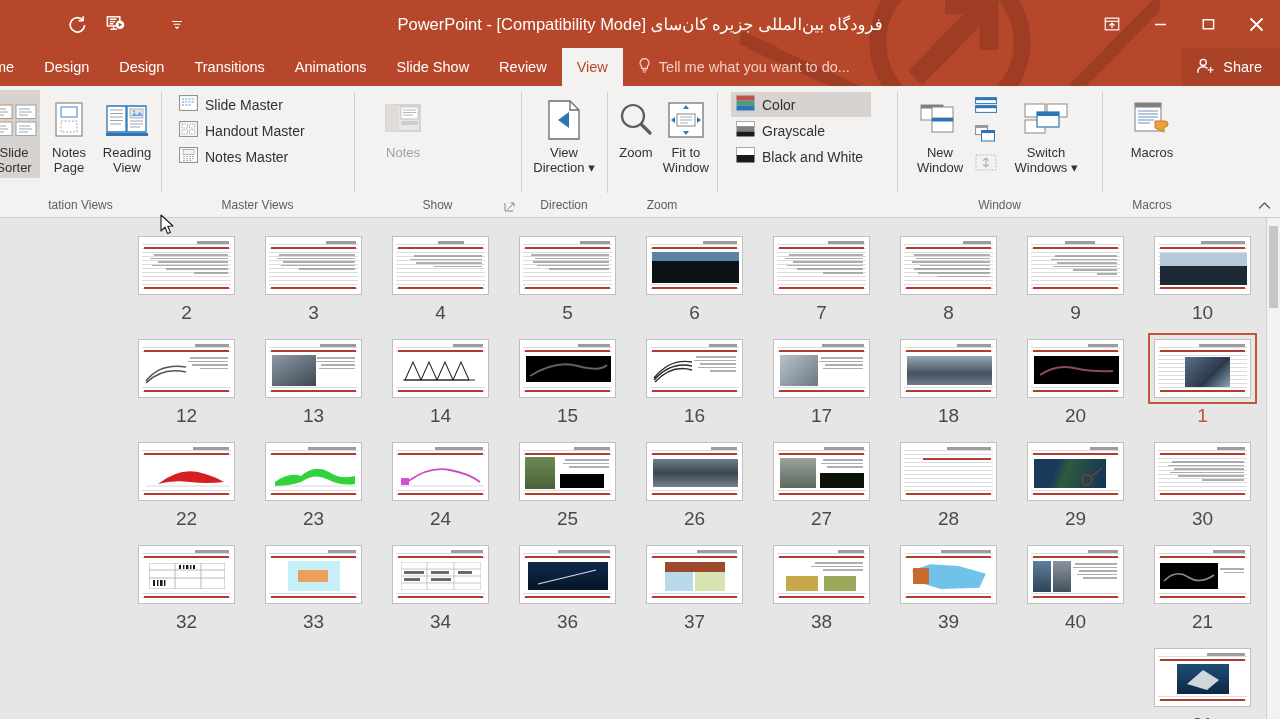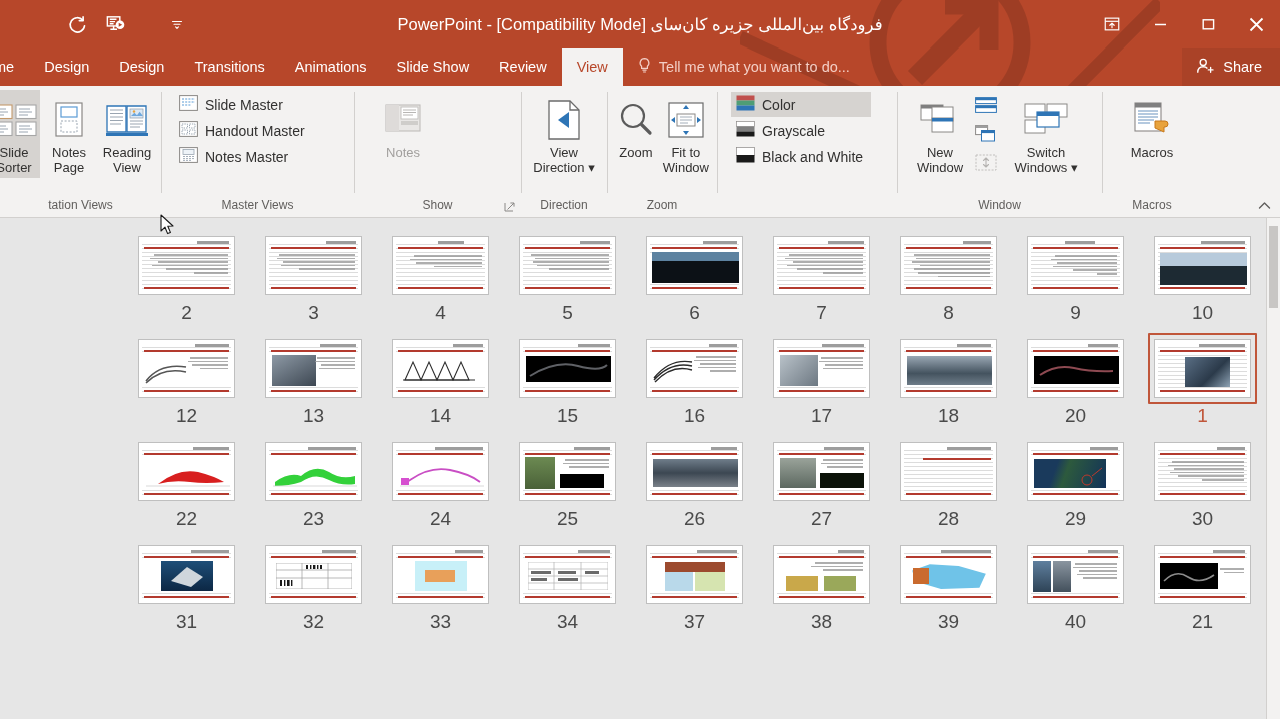--- a/index.html
+++ b/index.html
@@ -1450,20 +1450,40 @@
             </div>
         <div class="t-title" style="width:40px"></div>
             <div class="t-rule top"></div>
             <div class="t-rule bottom"></div>
         <div class="t-img" style="left:18px;top:16px;width:60px;height:10px;background:#9c4a2e"></div>
         <div class="t-img" style="left:18px;top:26px;width:28px;height:19px;background:#b9d9ea"></div>
         <div class="t-img" style="left:48px;top:26px;width:30px;height:19px;background:#d6e4b0"></div>
       </div>
         </div>
       <div class="num">37</div>
+    </div>
+    <div class="cell">
+      <div class="thumb-wrap">
+          <div class="thumb">
+        <div class="t-lines">
+              <i style="top:7px"></i>
+              <i style="top:11px"></i>
+              <i style="top:47px"></i>
+              <i style="top:51px"></i>
+            </div>
+        <div class="t-title" style="width:52px"></div>
+            <div class="t-rule top"></div>
+            <div class="t-rule bottom"></div>
+        <div class="t-img" style="left:8px;top:16px;width:80px;height:28px;background:linear-gradient(#0d2a4a,#071528)"></div>
+        <svg style="position:absolute;left:8px;top:16px" width="80" height="28">
+              <path d="M10 22 L68 8" stroke="#d8dde2" stroke-width="1.2"></path>
+            </svg>
+      </div>
+        </div>
+      <div class="num">36</div>
     </div>
     <div class="cell">
       <div class="thumb-wrap">
           <div class="thumb">
         <div class="t-lines">
               <i style="top:7px"></i>
               <i style="top:11px"></i>
               <i style="top:47px"></i>
               <i style="top:51px"></i>
             </div>

